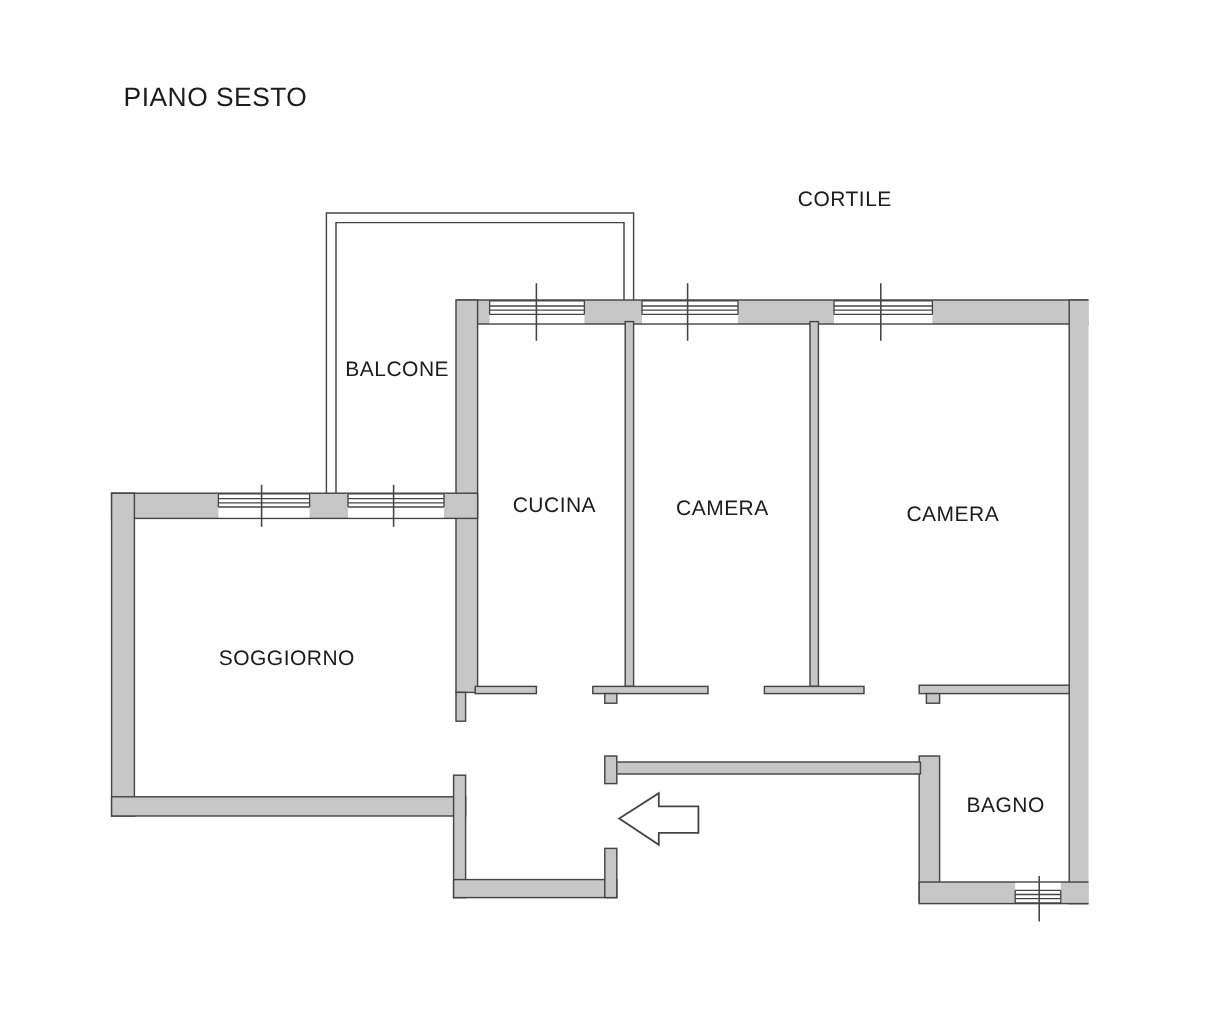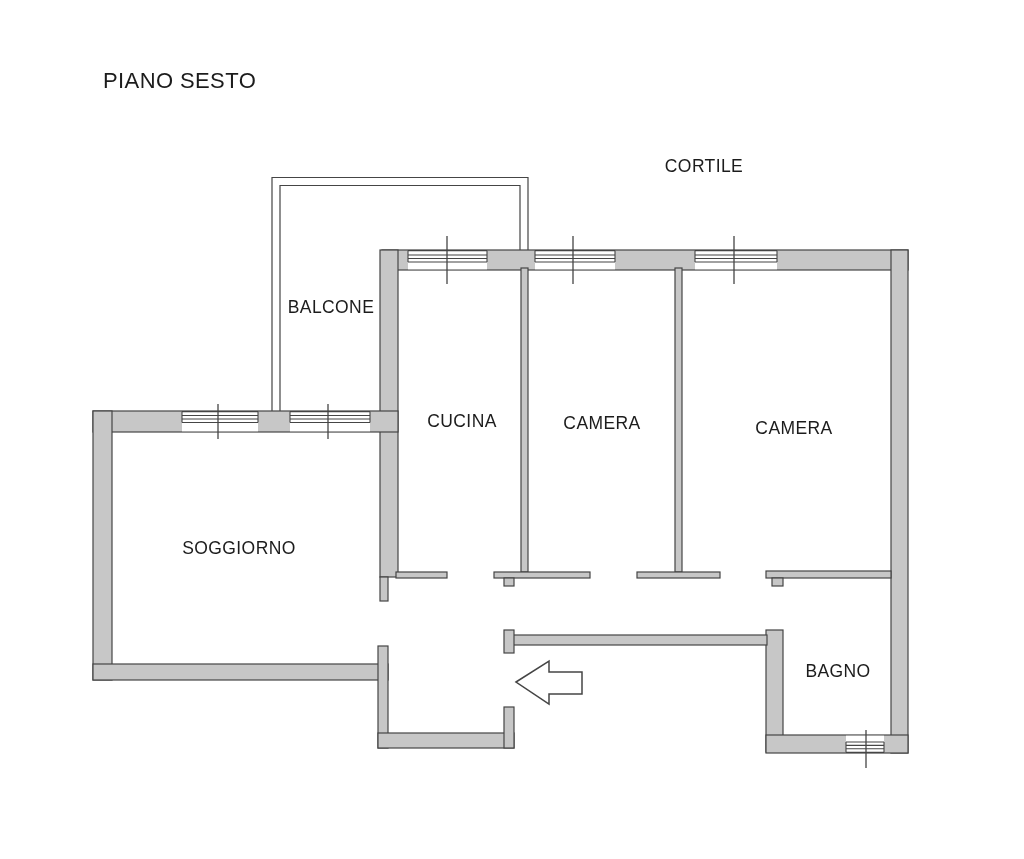--- a/index.html
+++ b/index.html
@@ -4,21 +4,21 @@
 <style>
   :root{
     --background:#ffffff;
     --wall-fill:#c7c7c7;
     --line:#454545;
     --text:#1c1c1c;
   }
   html,body{margin:0;padding:0;background:var(--background);}
   .page{
     position:relative;
-    width:1024px;height:859px;
+    width:907px;height:859px;
     background:var(--background);
     overflow:hidden;
   }
   svg{display:block;}
   .wall{fill:var(--wall-fill);stroke:var(--line);stroke-width:1.2;}
   .erase{fill:var(--background);stroke:none;}
   .wline{stroke:var(--line);stroke-width:1.1;fill:none;}
   .tick{stroke:var(--line);stroke-width:1.3;fill:none;}
   .parapet{stroke:var(--line);stroke-width:1.2;fill:none;}
   .arrow{fill:var(--background);stroke:var(--line);stroke-width:1.5;stroke-linejoin:miter;}

